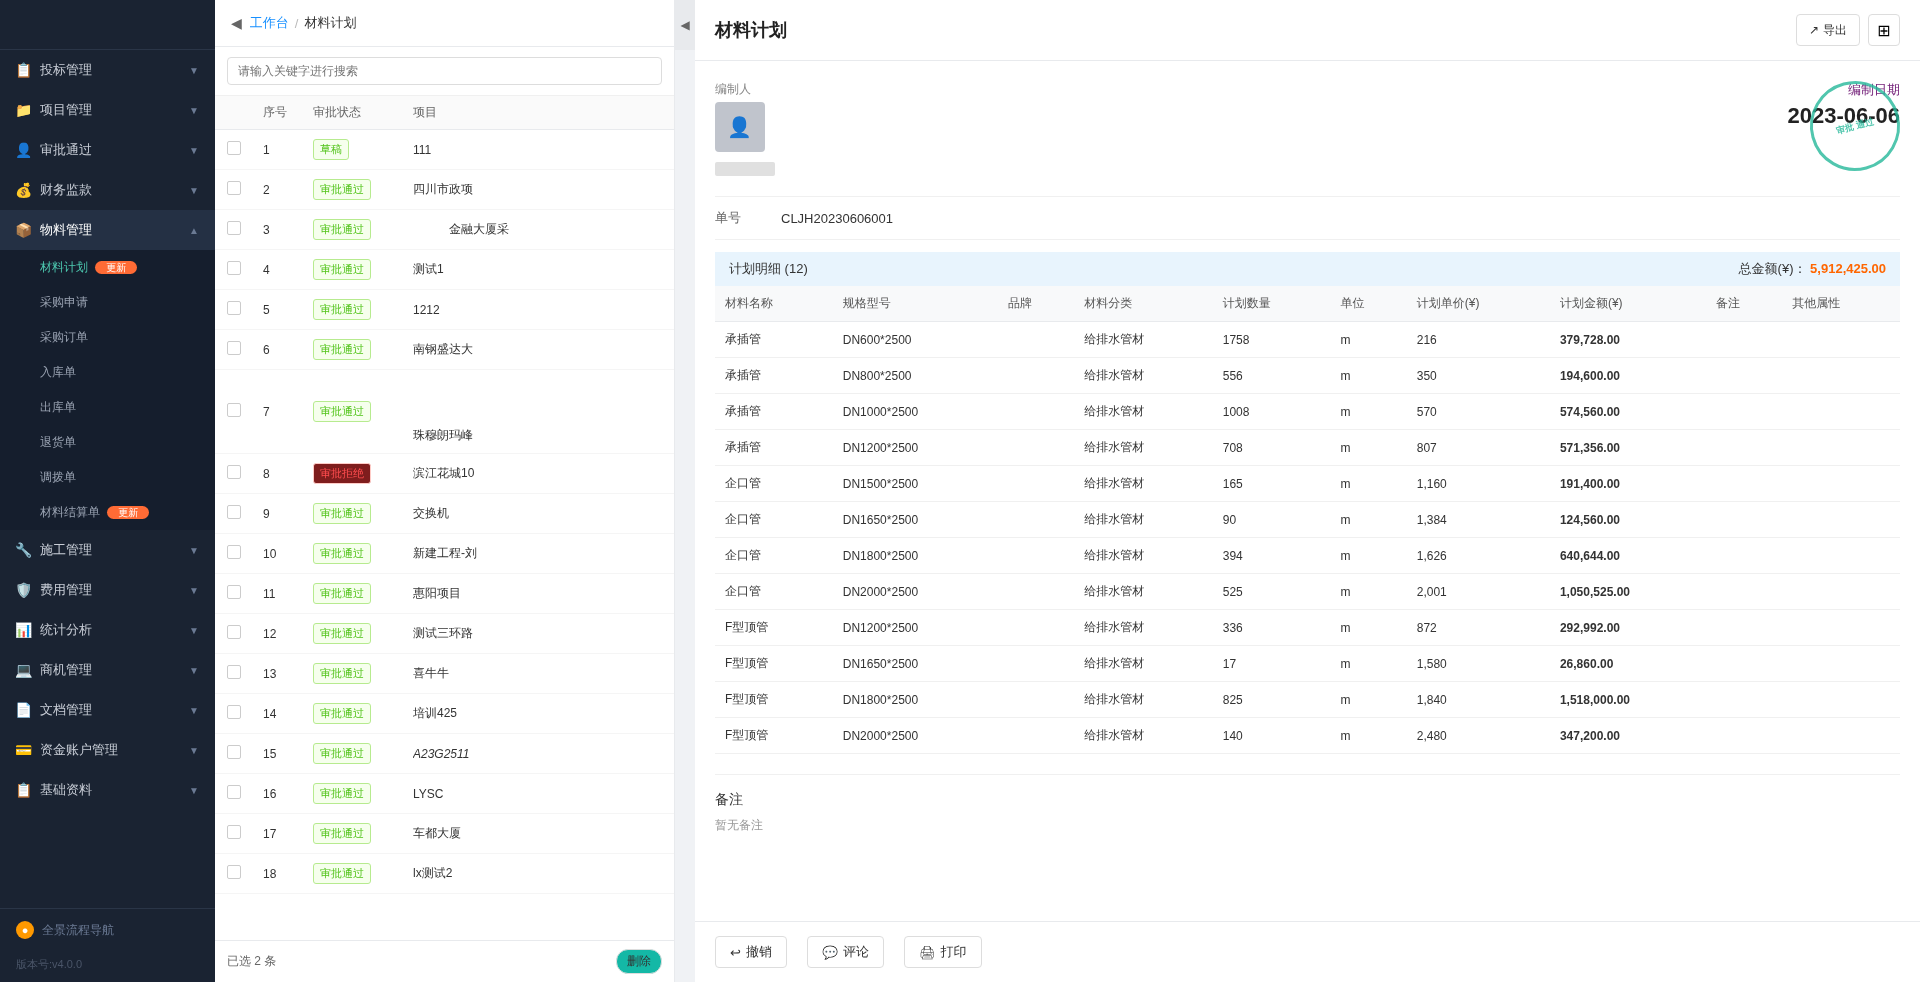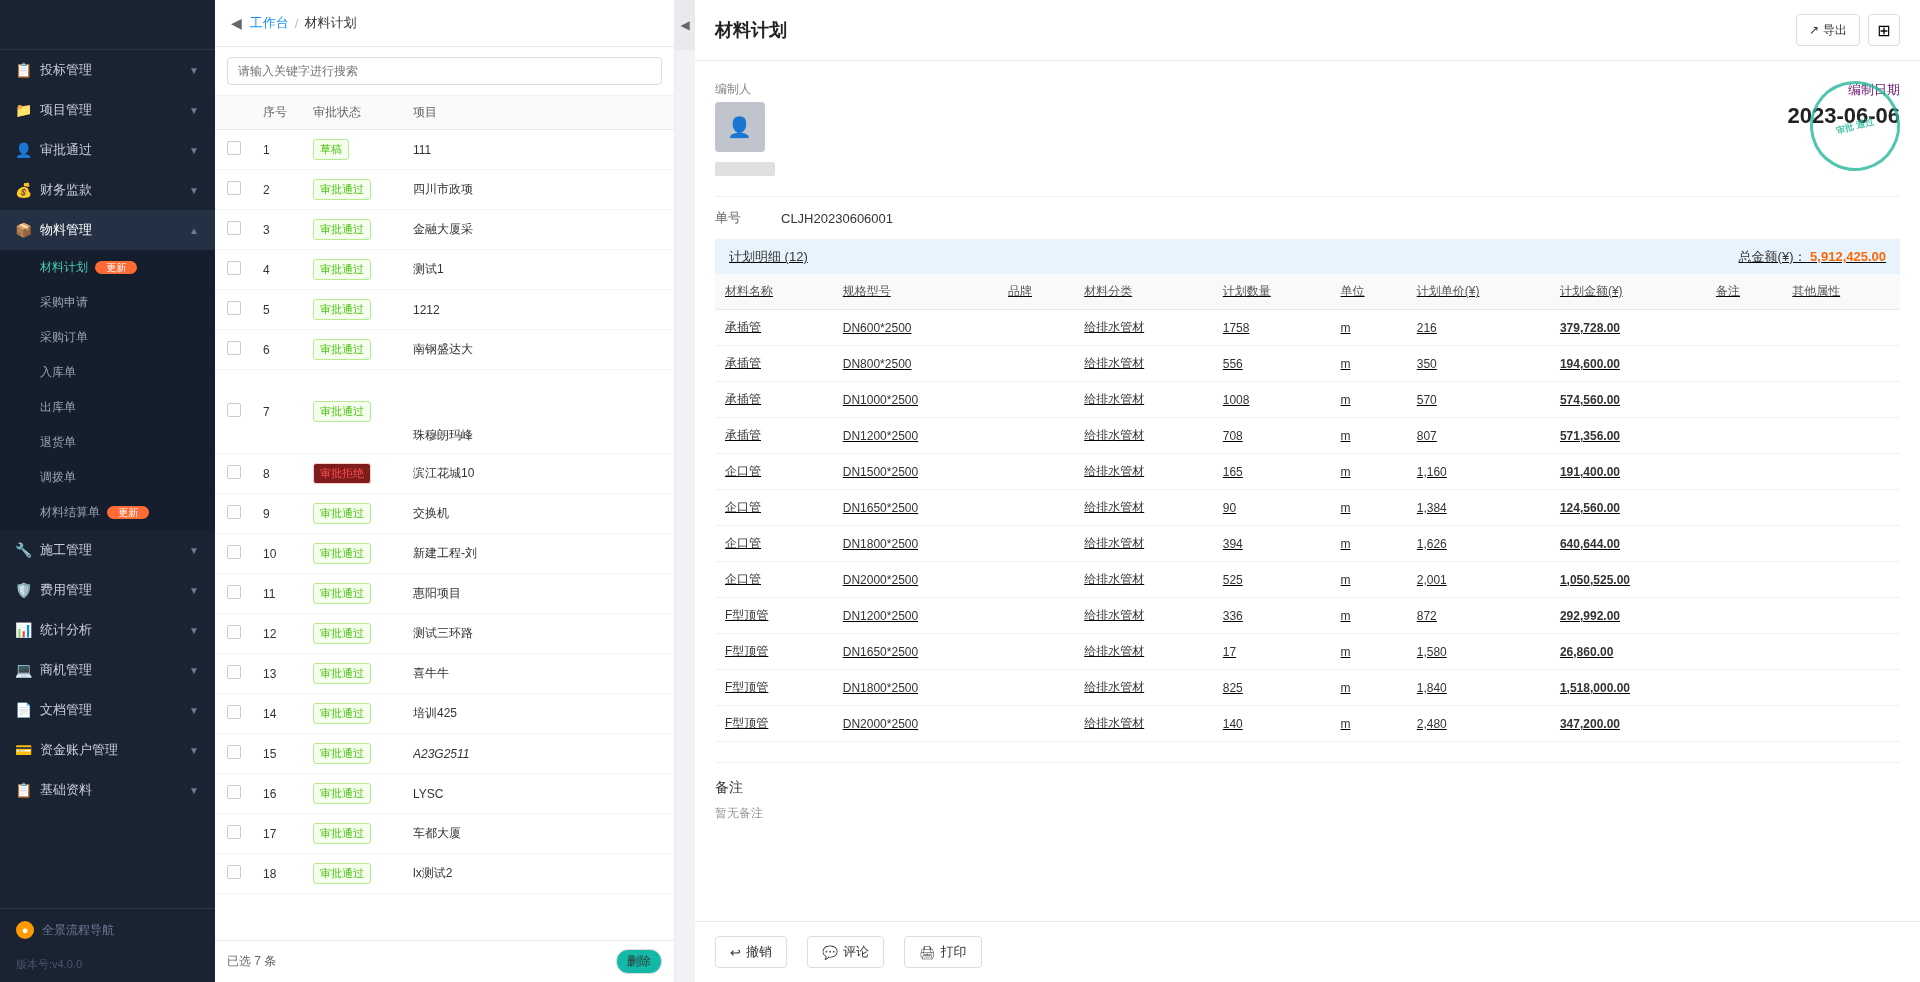--- a/index.html
+++ b/index.html
@@ -301,22 +301,21 @@
       align-items: center;
       gap: 40px;
       padding: 12px 0;
       border-top: 1px solid #f0f0f0;
       border-bottom: 1px solid #f0f0f0;
       margin-bottom: 0;
     }
     .doc-id-label { font-size: 13px; color: #666; }
     .doc-id-value { font-size: 13px; color: #333; font-weight: 500; }
     .plan-details-section {
-      margin-top: 0;
-      text-decoration: underline;
+      margin-top: 12px;
     }
     .plan-header-bar {
       background: #e8f4fd;
       padding: 8px 14px;
       display: flex;
       align-items: center;
       justify-content: space-between;
       margin-bottom: 0;
     }
     .plan-header-title { font-size: 13px; color: #333; font-weight: 500; }
@@ -548,21 +547,21 @@
           <div class="list-row">
       <span><span class="checkbox"></span></span>
       <span>2</span>
       <span><span class="status-badge status-approved">审批通过</span></span>
       <span style="overflow:hidden;text-overflow:ellipsis;white-space:nowrap;">四川市政项</span>
     </div>
           <div class="list-row">
       <span><span class="checkbox"></span></span>
       <span>3</span>
       <span><span class="status-badge status-approved">审批通过</span></span>
-      <span style="overflow:hidden;text-overflow:ellipsis;white-space:nowrap;">金融大厦采</span>
+      <span style="overflow:hidden;text-overflow:ellipsis;white-space:nowrap;margin-left:36px;">金融大厦采</span>
     </div>
           <div class="list-row">
       <span><span class="checkbox"></span></span>
       <span>4</span>
       <span><span class="status-badge status-approved">审批通过</span></span>
       <span style="overflow:hidden;text-overflow:ellipsis;white-space:nowrap;">测试1</span>
     </div>
           <div class="list-row">
       <span><span class="checkbox"></span></span>
       <span>5</span>
@@ -642,21 +641,21 @@
       <span style="overflow:hidden;text-overflow:ellipsis;white-space:nowrap;">车都大厦</span>
     </div>
           <div class="list-row">
       <span><span class="checkbox"></span></span>
       <span>18</span>
       <span><span class="status-badge status-approved">审批通过</span></span>
       <span style="overflow:hidden;text-overflow:ellipsis;white-space:nowrap;">lx测试2</span>
     </div>
         </div>
       <div class="list-footer">
-        <span>已选 7 条</span>
+        <span>已选 2 条</span>
         <button class="delete-btn">删除</button>
       </div>
     </div>
 
     <div class="collapse-btn">
       <span>◀</span>
     </div>
 
     <div class="detail-panel">
       <div class="detail-header">

